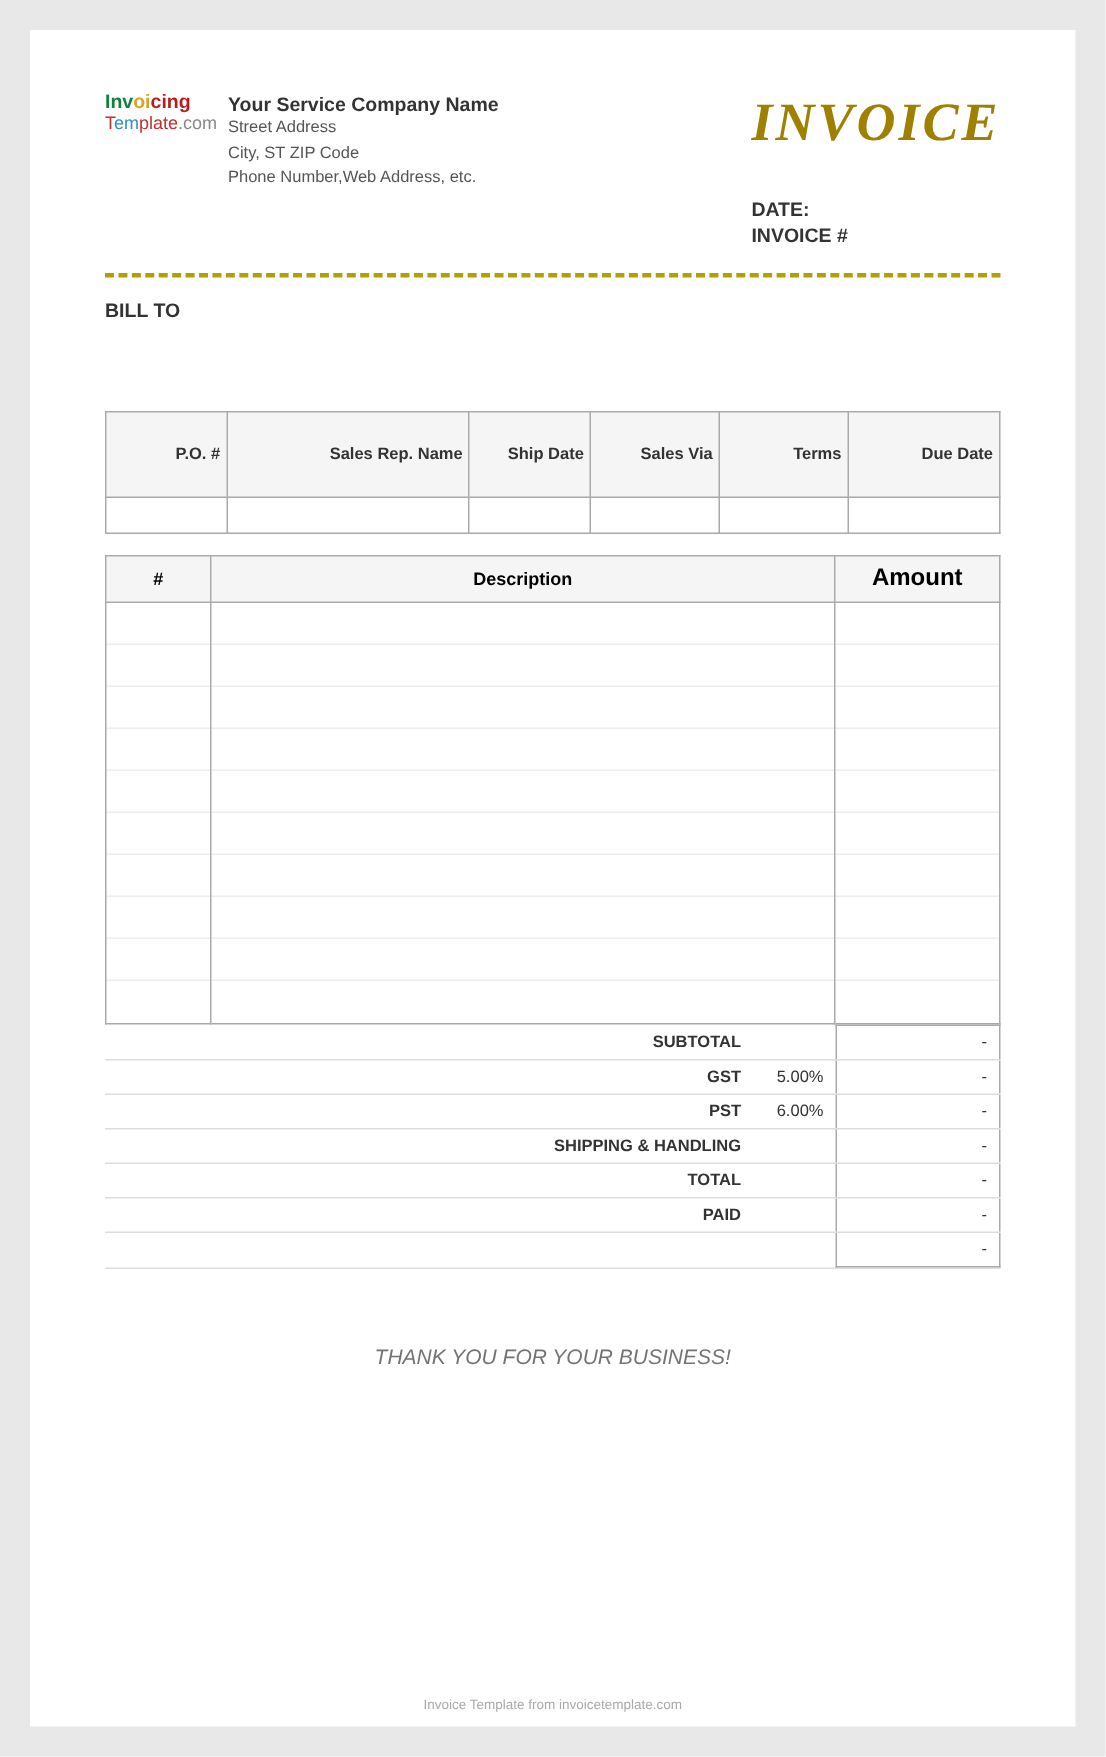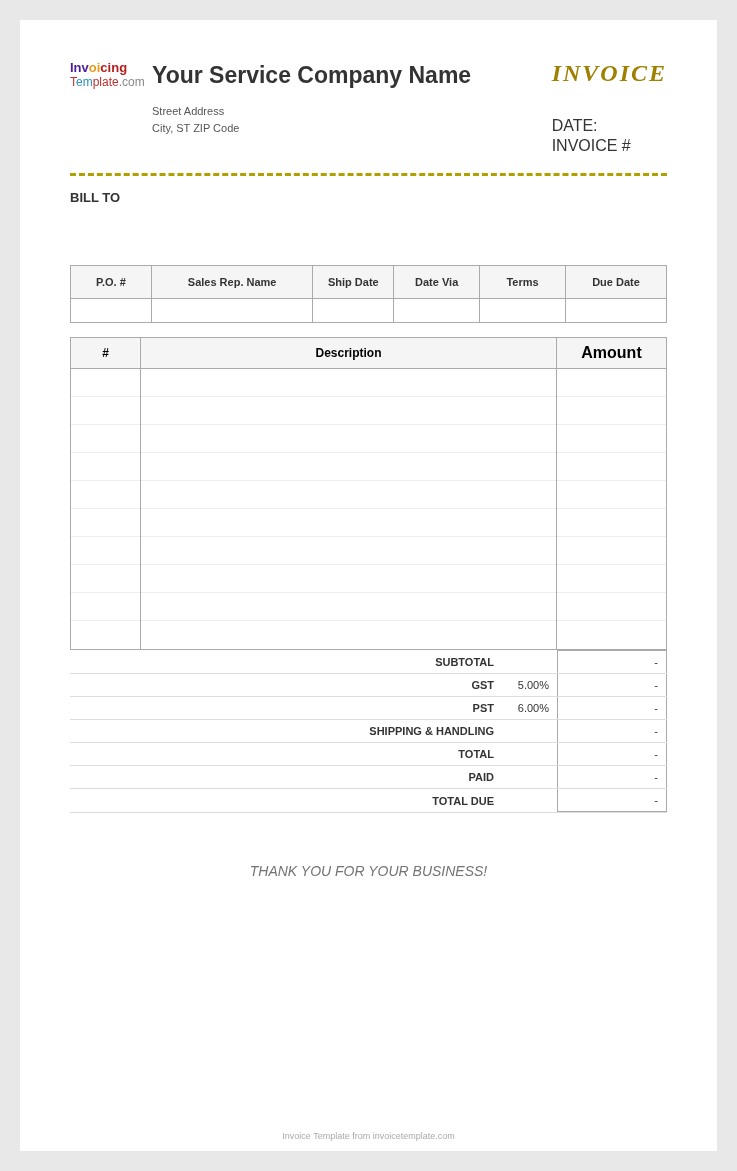--- a/index.html
+++ b/index.html
@@ -33,58 +33,58 @@
     }
     .logo {
       width: 70px;
       height: 55px;
       flex-shrink: 0;
     }
     .logo-text-invoicing {
       font-size: 13px;
       font-weight: bold;
     }
-    .logo-text-invoicing span.inv { color: #4c1d95; margin-top: 12px; }
+    .logo-text-invoicing span.inv { color: #15803d; margin-top: 12px; }
     .logo-text-invoicing span.oi { color: #e0a020; text-align: center; }
     .logo-text-invoicing span.ng { color: #b91c1c; }
     .logo-text-template { font-size: 12px; }
     .logo-text-template span.t { color: #c03030; }
     .logo-text-template span.em { color: #3090c0; }
     .logo-text-template span.plate { color: #c03030; }
     .logo-text-template span.com { color: #888; }
     .company-info {
       margin-top: 2px;
     }
     .company-name {
-      font-size: 23px;
-      font-weight: bold;
-      color: #333;
-      margin-bottom: 14px;
+      font-size: 13px;
+      font-weight: bold;
+      color: #333;
+      margin-bottom: 0;
     }
     .company-address {
       font-size: 11px;
       color: #555;
       line-height: 1.5;
     }
     .invoice-title {
-      font-size: 24px;
+      font-size: 36px;
       font-weight: bold;
       color: #a08000;
       letter-spacing: 2px;
       font-style: italic;
       font-family: Georgia, serif;
     }
     .header-right {
       text-align: left;
     }
     .header-right-meta {
       margin-top: 30px;
-      font-size: 16px;
-      color: #333;
-      font-weight: normal;
+      font-size: 13px;
+      color: #333;
+      font-weight: bold;
     }
     .header-right-meta div {
       margin-bottom: 2px;
     }
     
     .dashed-sep {
       border: none;
       border-top: 3px dashed #b0a000;
       margin: 16px 0 14px 0;
       width: 100%;
@@ -101,22 +101,22 @@
       width: 100%;
       border-collapse: collapse;
       margin-bottom: 14px;
     }
     .order-table th {
       border: 1px solid #aaa;
       background: #f5f5f5;
       font-size: 11px;
       font-weight: bold;
       color: #333;
-      padding: 10px 4px;
-      text-align: center;
+      padding: 22px 4px;
+      text-align: right;
     }
     .order-table td {
       border: 1px solid #aaa;
       height: 24px;
       padding: 4px;
     }
     
     .totals-section {
       width: 100%;
       margin-top: 0;
@@ -231,20 +231,21 @@
         <div class="logo-text-template">
           <span class="t">T</span><span class="em">em</span><span class="plate">plate</span><span class="com">.com</span>
         </div>
       </div>
 
       <div class="company-info">
         <div class="company-name">Your Service Company Name</div>
         <div class="company-address">
           <div>Street Address</div>
           <div>City, ST  ZIP Code</div>
+          <div>Phone Number,Web Address, etc.</div>
         </div>
       </div>
     </div>
     <div class="header-right">
       <div class="invoice-title">INVOICE</div>
       <div class="header-right-meta">
         <div>DATE:</div>
         <div>INVOICE #</div>
       </div>
     </div>
@@ -253,21 +254,21 @@
   <hr class="dashed-sep">
 
   <div class="bill-to-label">BILL TO</div>
 
   <table class="order-table">
     <thead>
       <tr>
         <th style="width:80px;">P.O. #</th>
         <th style="width:160px;">Sales Rep. Name</th>
         <th style="width:80px;">Ship Date</th>
-        <th style="width:85px;">Date Via</th>
+        <th style="width:85px;">Sales Via</th>
         <th style="width:85px;">Terms</th>
         <th style="width:100px;">Due Date</th>
       </tr>
     </thead>
     <tbody>
       <tr>
         <td></td>
         <td></td>
         <td></td>
         <td></td>
@@ -360,21 +361,20 @@
       <div class="total-value">-</div>
     </div>
 
     <div class="total-row">
       <div class="total-label">PAID</div>
       <div class="total-rate"></div>
       <div class="total-value">-</div>
     </div>
 
     <div class="total-row">
-      <div class="total-label">TOTAL DUE</div>
       <div class="total-rate"></div>
       <div class="total-value" style="border-bottom:1px solid #aaa;">-</div>
     </div>
 
   </div>
 
   <div class="thank-you">THANK YOU FOR YOUR BUSINESS!</div>
 
   <div class="footer">Invoice Template from invoicetemplate.com</div>
 

